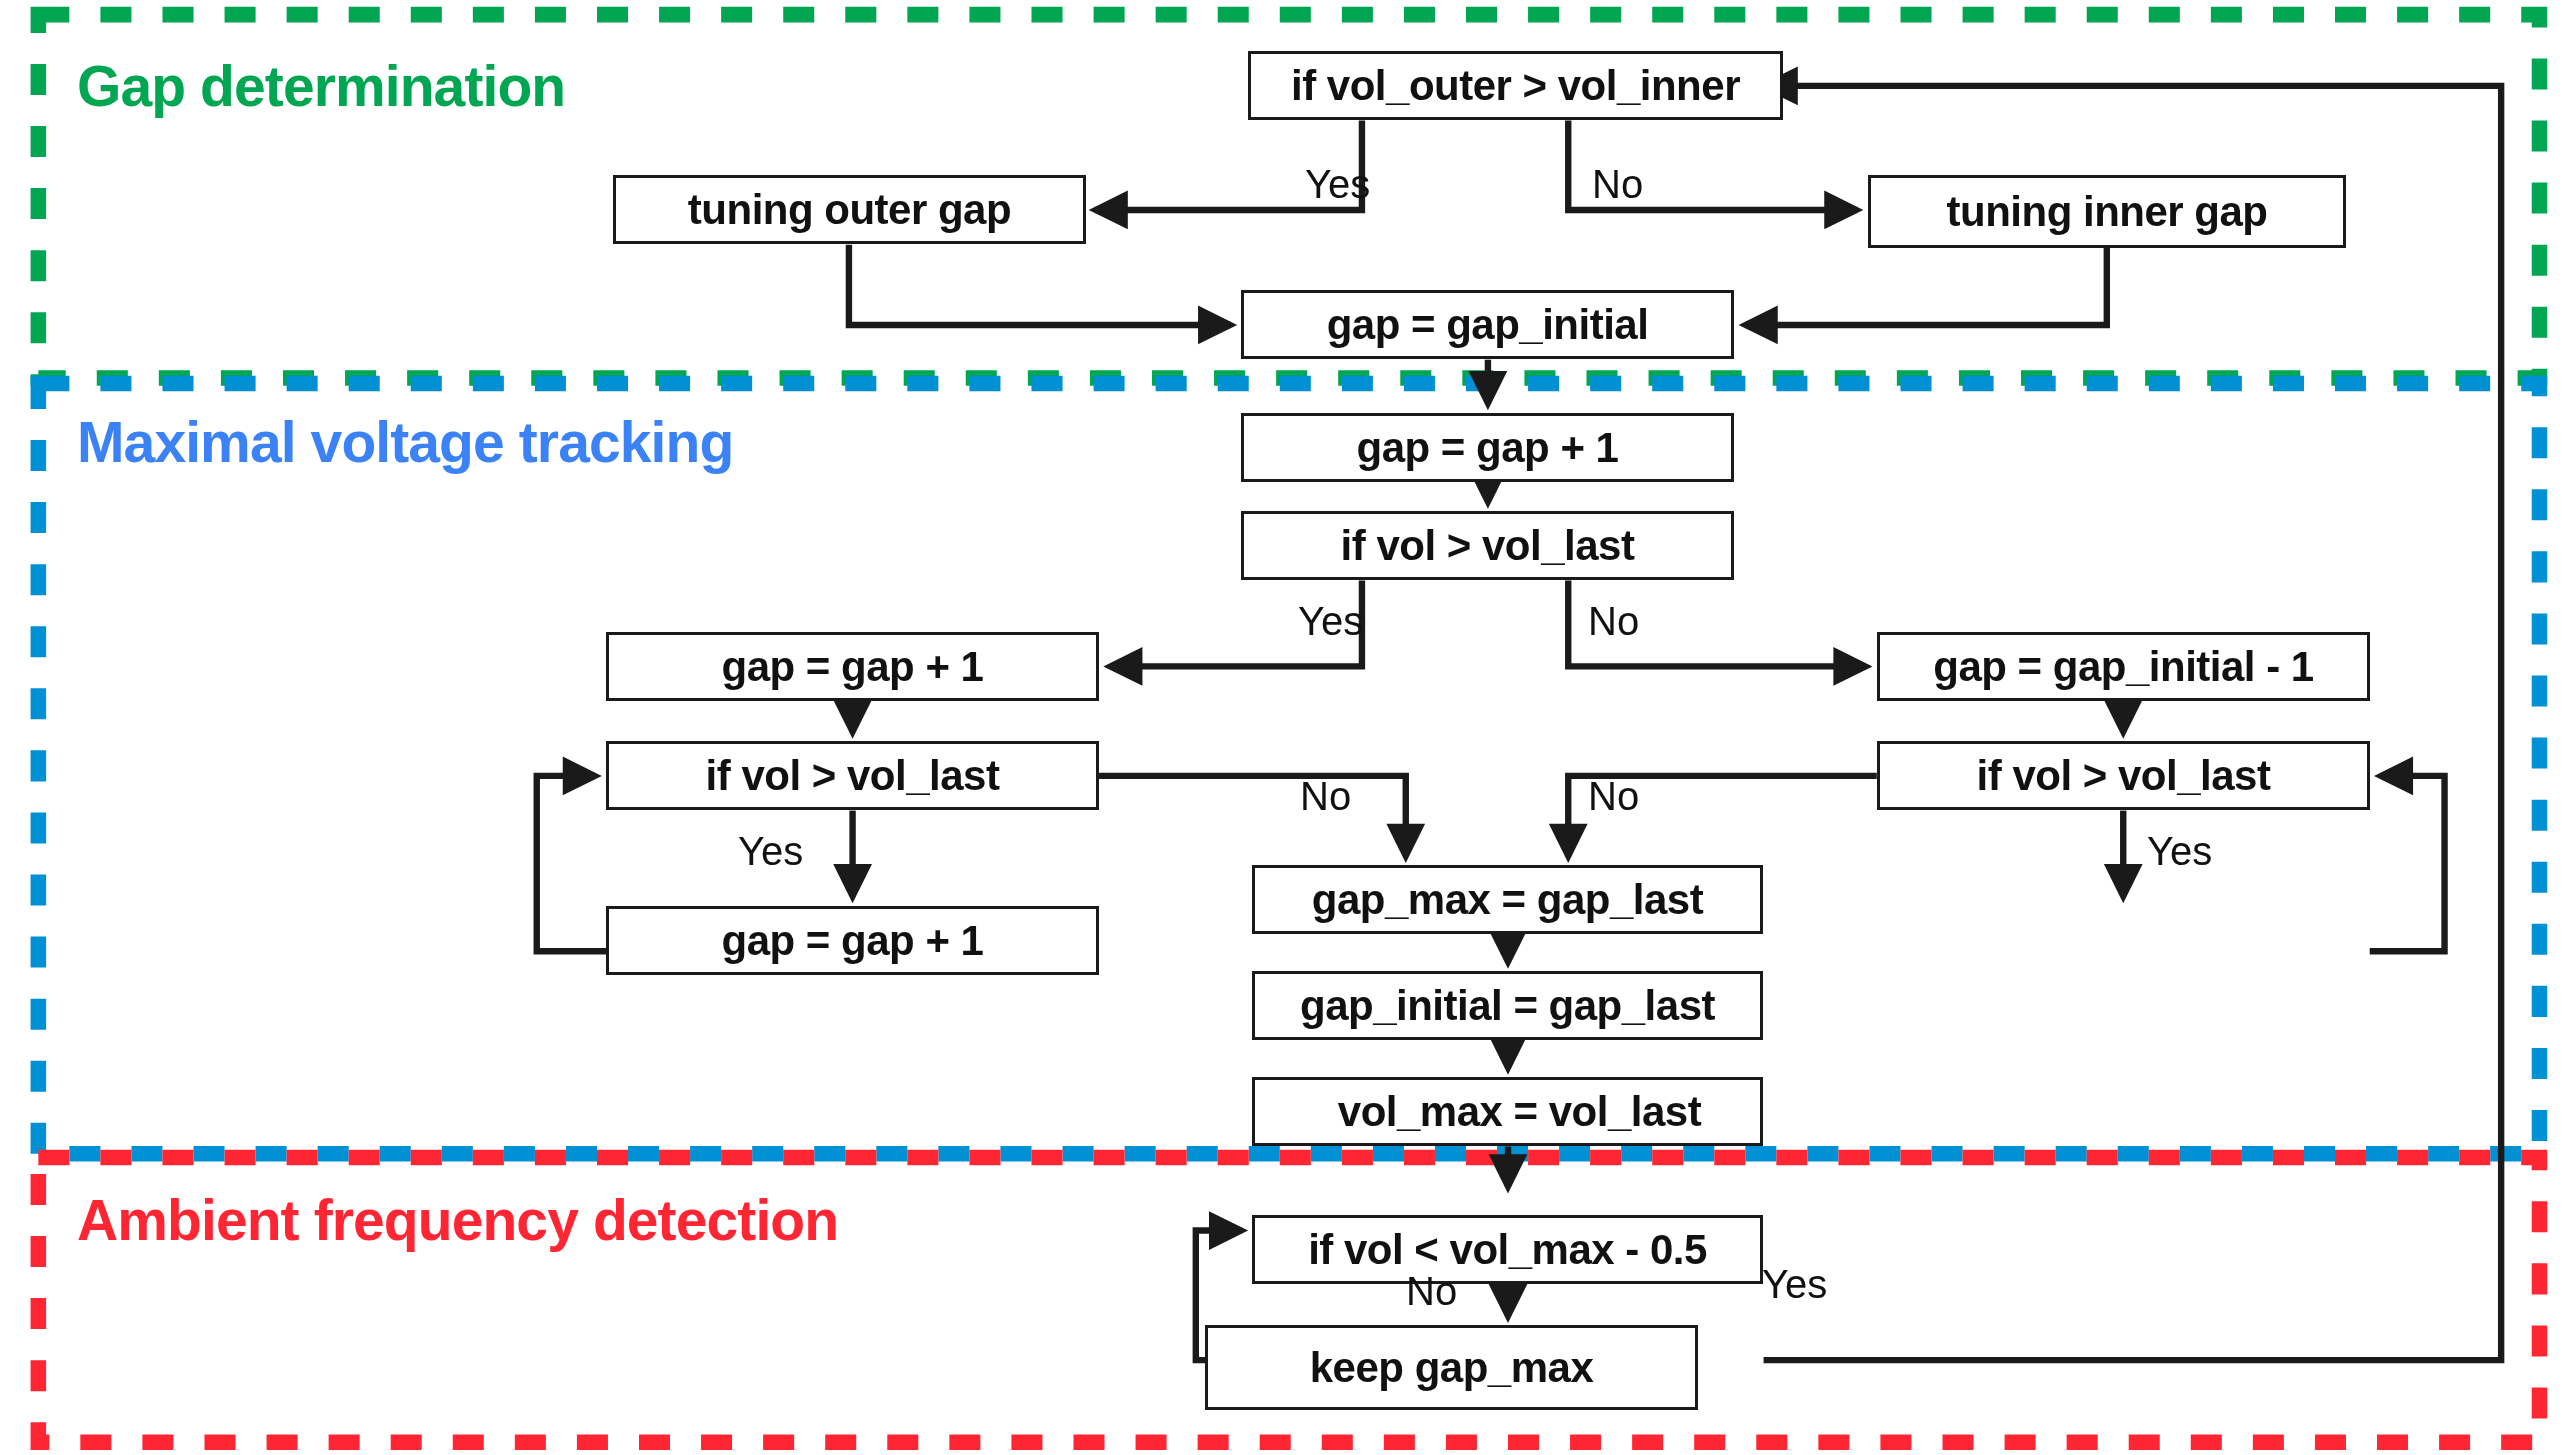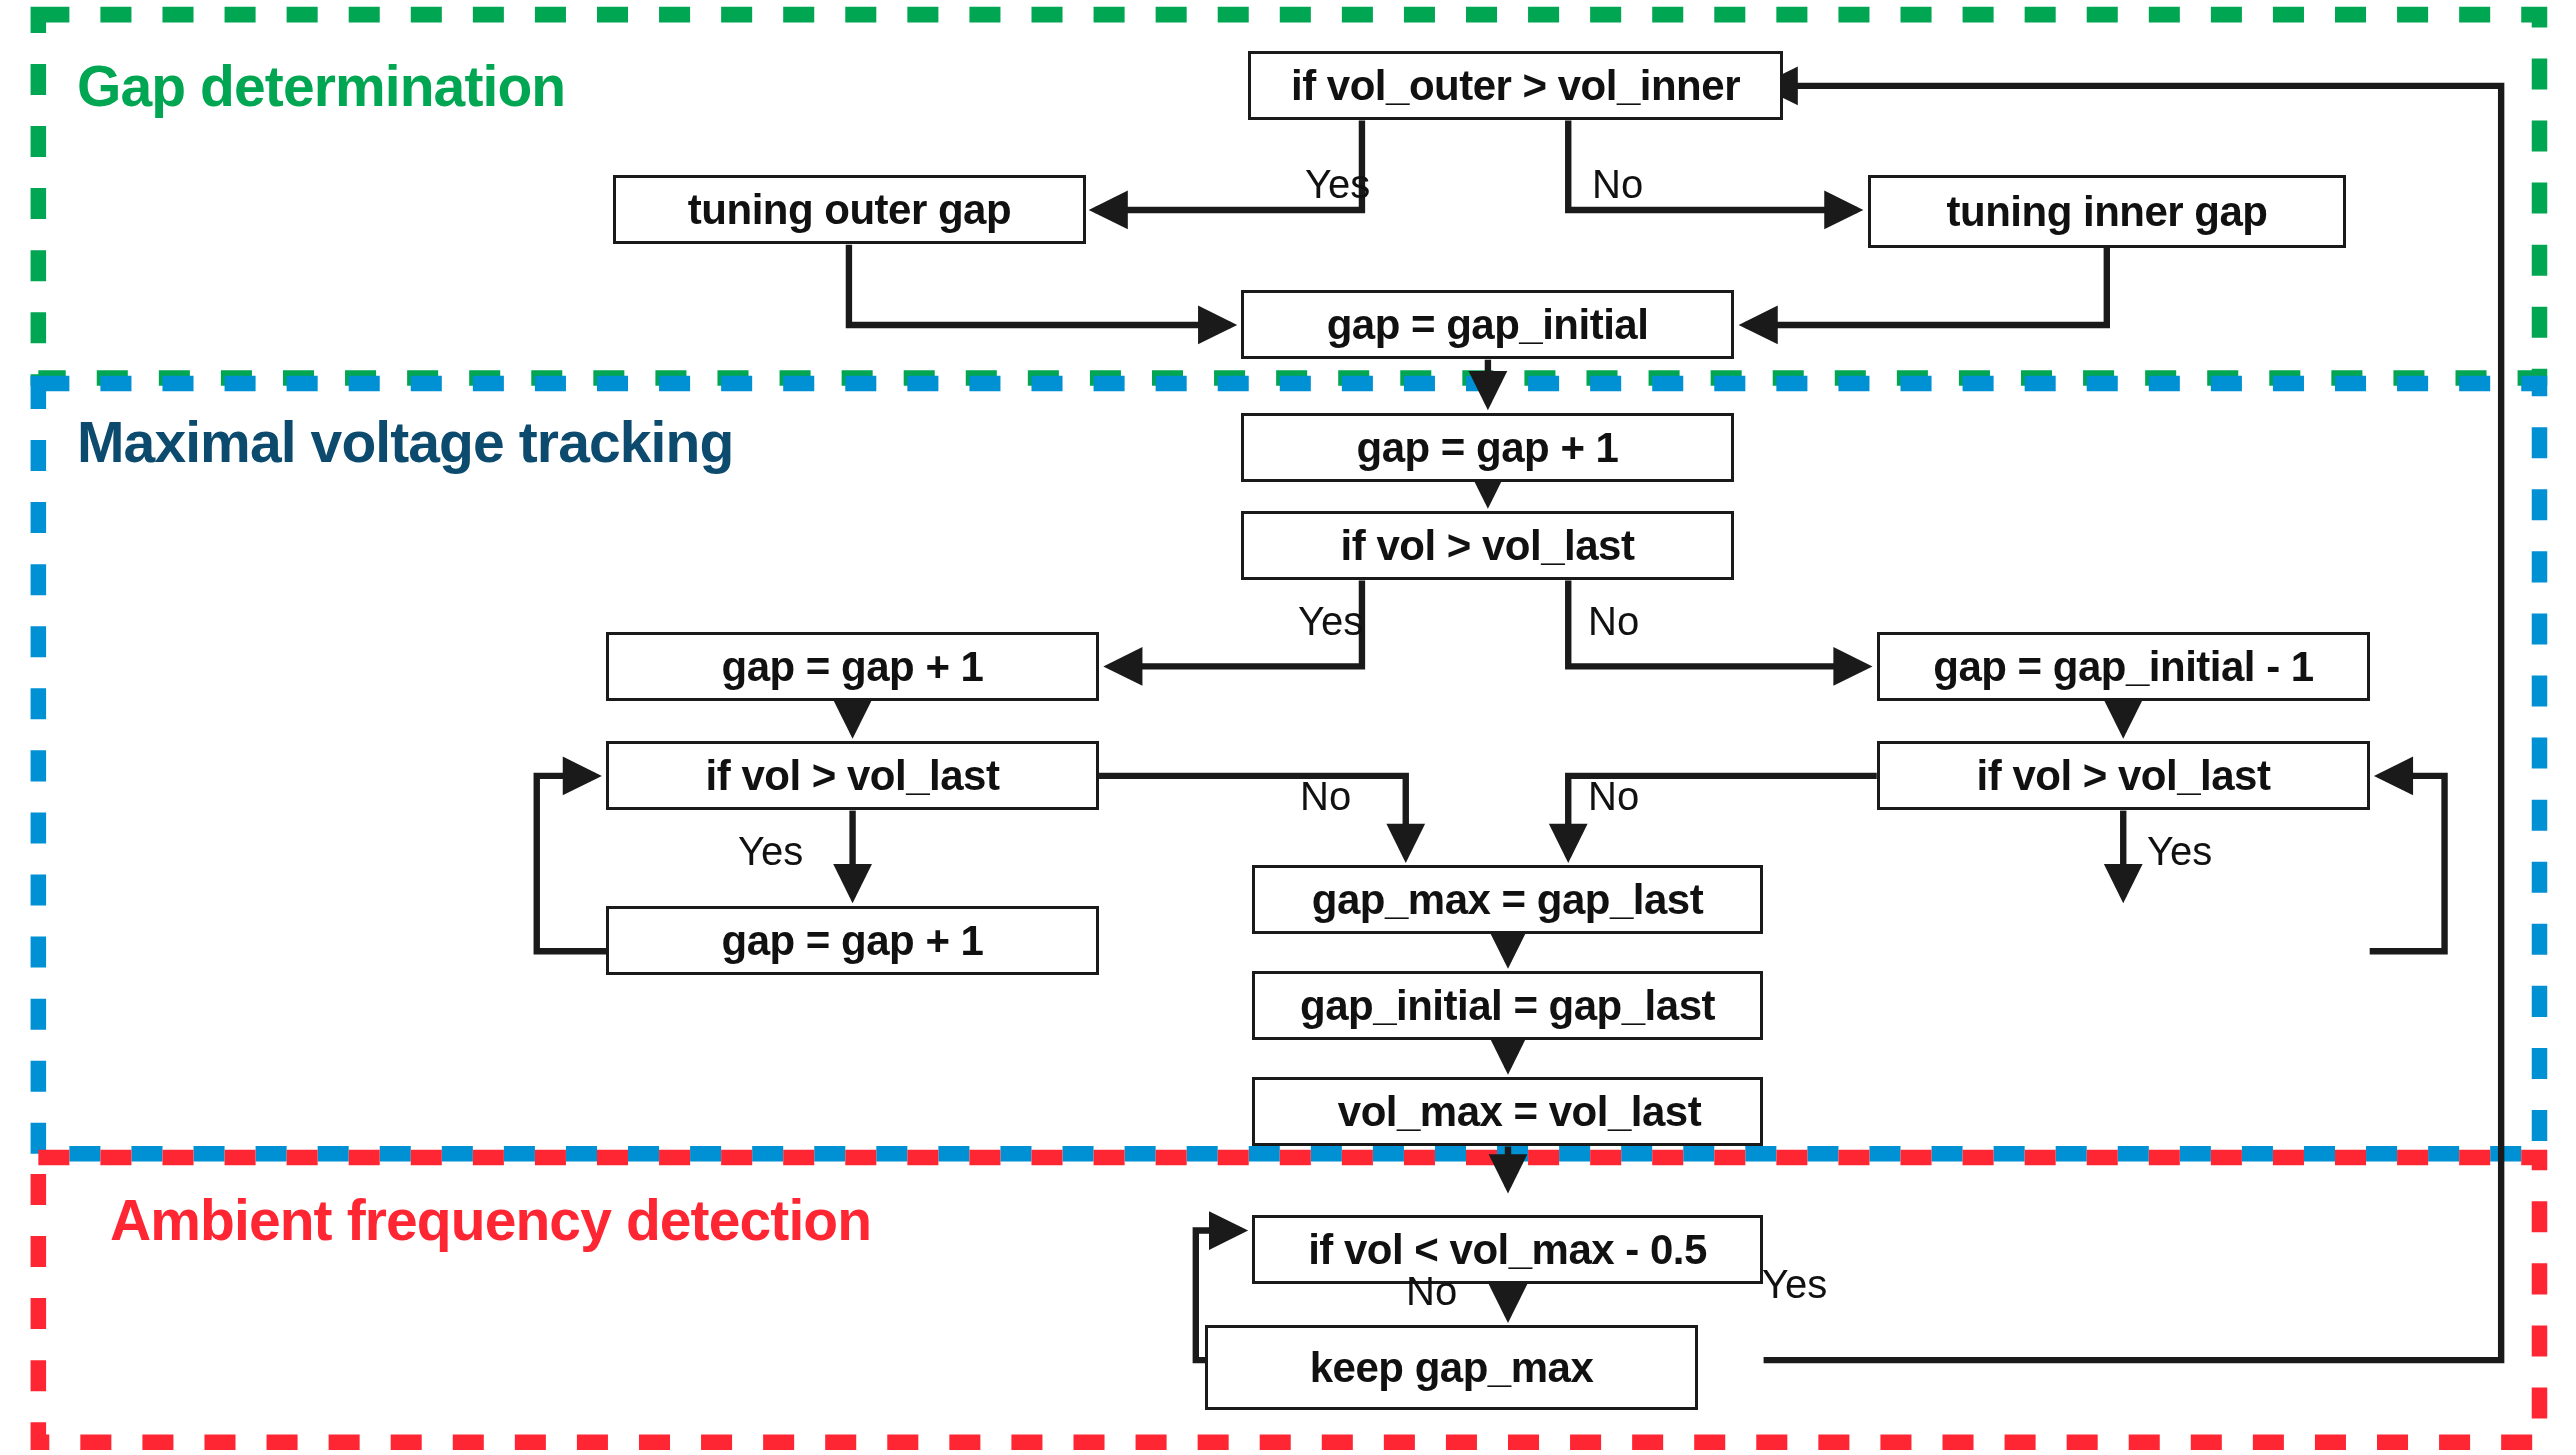--- a/index.html
+++ b/index.html
@@ -3,22 +3,22 @@
 <meta charset="utf-8">
 <style>
   html,body{margin:0;padding:0;background:#ffffff;}
   body{width:2576px;height:1456px;font-family:"Liberation Sans",sans-serif;}
   #stage{position:relative;width:2576px;height:1456px;overflow:hidden;background:#fff;}
   svg.layer{position:absolute;left:0;top:0;width:2576px;height:1456px;}
 
   .sect-label{position:absolute;font-weight:bold;white-space:nowrap;
               font-family:"Liberation Sans",sans-serif;letter-spacing:-0.9px;}
   #lbl-gap{left:77px;top:53px;font-size:57px;color:#00A651;}
-  #lbl-mvt{left:77px;top:409px;font-size:57px;color:#0c4a6e;}
-  #lbl-afd{left:77px;top:1187px;font-size:57px;color:#FF2633;margin-left:33px;}
+  #lbl-mvt{left:77px;top:409px;font-size:57px;color:#3b82f6;}
+  #lbl-afd{left:77px;top:1187px;font-size:57px;color:#FF2633;}
 
   .node{position:absolute;box-sizing:border-box;background:#ffffff;
         border:3.7px solid #1a1a1a;display:flex;align-items:center;justify-content:center;
         font-family:"Liberation Sans",sans-serif;font-weight:bold;font-size:42px;
         color:#111;white-space:nowrap;letter-spacing:-0.5px;}
 
   .edge-label{position:absolute;font-family:"Liberation Sans",sans-serif;
               font-weight:normal;font-size:40px;color:#111;white-space:nowrap;}
 </style>
 </head>

